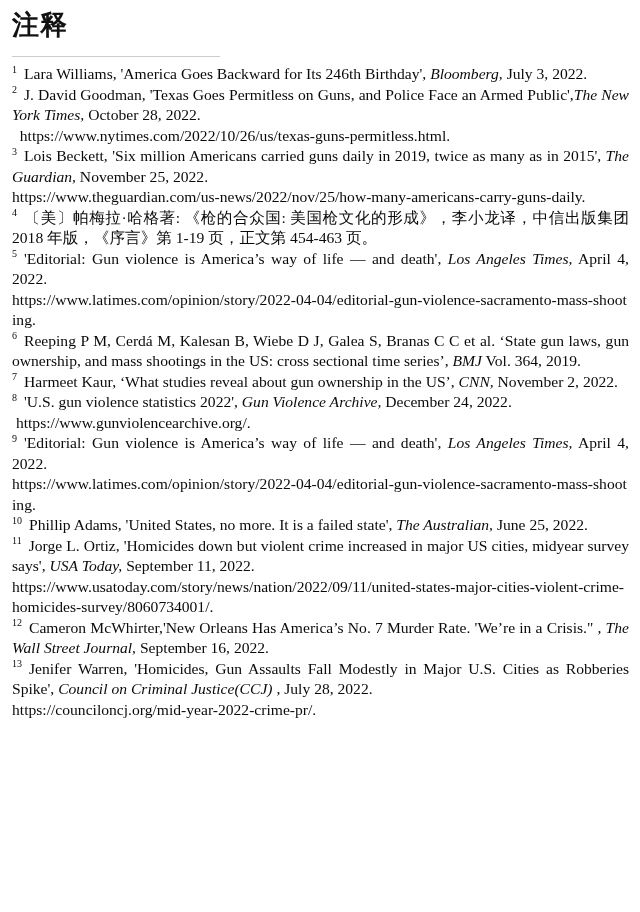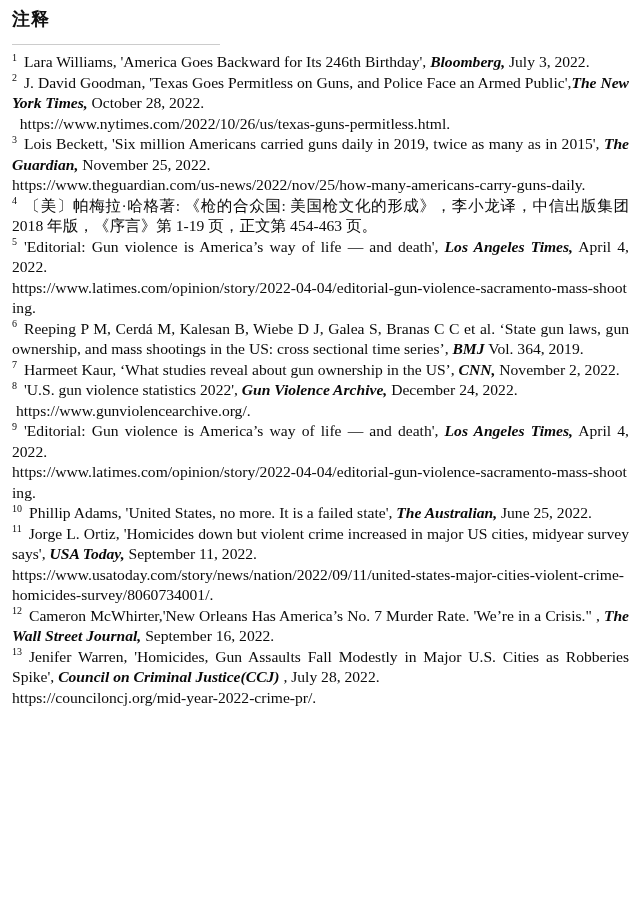--- a/index.html
+++ b/index.html
@@ -11,21 +11,21 @@
     height: 912px;
     overflow: hidden;
     font-family: "Liberation Serif", serif;
   }
   .page {
     padding: 7px 11px 0 12px;
   }
   .page-title {
     font-family: "Liberation Sans", sans-serif;
     font-weight: 700;
-    font-size: 18px;
+    font-size: 27px;
     color: #111111;
     letter-spacing: 1px;
   }
   .divider {
     height: 1px;
     width: 208px;
     background: #cccccc;
     margin: 13px 0 7px 0;
   }
   .notes {
@@ -35,21 +35,21 @@
     text-align: justify;
   }
   .note {
     margin: 0;
   }
   .note sup {
     font-size: 10px;
     line-height: 0;
     margin-right: 7px;
   }
-  .note .run-italic { font-style: italic; font-weight: bold; }
+  .note .run-italic { font-style: italic; }
   .note .run-url { word-break: break-all; }
 </style>
 </head>
 <body>
 
 <div class="page">
   <h1 class="page-title">注释</h1>
   <div class="divider"></div>
   <div class="notes" id="notes-list">
       <p class="note"><sup>1</sup><span class="">Lara Williams, 'America Goes Backward for Its 246th Birthday', </span><span class="run-italic ">Bloomberg,</span><span class=""> July 3, 2022.</span><br></p>

